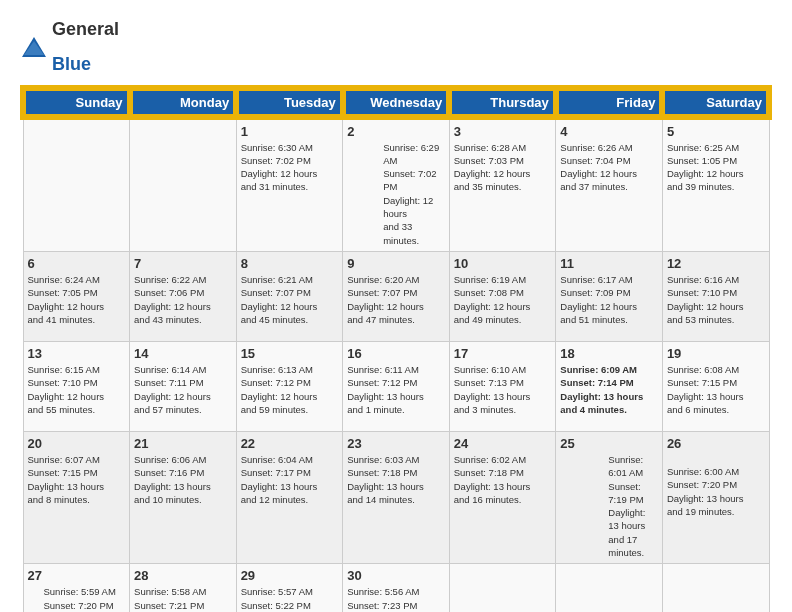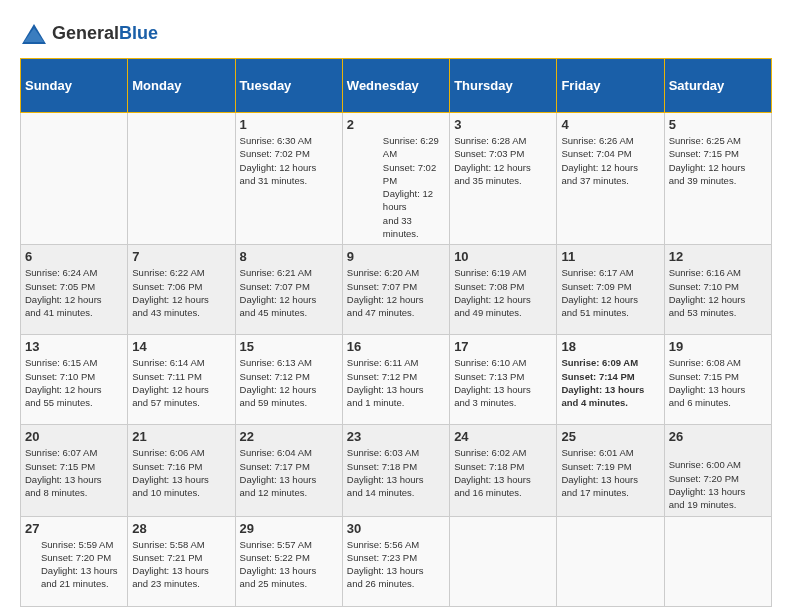--- a/index.html
+++ b/index.html
@@ -16,22 +16,23 @@
       align-items: flex-start;
       margin-bottom: 10px;
     }
     .logo {
       display: flex;
       align-items: center;
       gap: 4px;
     }
     .logo-text {
       display: flex;
-      flex-direction: row;
+      flex-direction: column;
       line-height: 1.1;
+      gap: 15px;
     }
     .logo-general {
       font-size: 18px;
       font-weight: bold;
       color: #333;
     }
     .logo-blue {
       font-size: 18px;
       font-weight: bold;
       color: #1a5fa8;
@@ -55,23 +56,23 @@
     }
     table {
       width: 100%;
       border-collapse: collapse;
     }
     thead tr th {
       background-color: #1a5fa8;
       color: #fff;
       font-size: 13px;
       font-weight: bold;
-      padding: 19px 4px;
-      text-align: left;
-      border: 1px solid #eab308;
+      padding: 4px 4px;
+      text-align: right;
+      border: 6px solid #eab308;
     }
     tbody tr td {
       vertical-align: top;
       border: 1px solid #ccc;
       padding: 4px;
       width: calc(100% / 7);
       min-height: 80px;
       height: 90px;
       background: #fff;
     }
@@ -153,21 +154,21 @@
         <td>
           <span class="day-number">4</span>
           <div class="day-info" style="white-space: pre-line;">Sunrise: 6:26 AM
 Sunset: 7:04 PM
 Daylight: 12 hours
 and 37 minutes.</div>
         </td>
         <td>
           <span class="day-number">5</span>
           <div class="day-info" style="white-space: pre-line;">Sunrise: 6:25 AM
-Sunset: 7:15 PM
+Sunset: 1:05 PM
 Daylight: 12 hours
 and 39 minutes.</div>
         </td>
       </tr>
       <tr>
         <td>
           <span class="day-number">6</span>
           <div class="day-info" style="white-space: pre-line;">Sunrise: 6:24 AM
 Sunset: 7:05 PM
 Daylight: 12 hours
@@ -298,21 +299,21 @@
         </td>
         <td>
           <span class="day-number">24</span>
           <div class="day-info" style="white-space: pre-line;">Sunrise: 6:02 AM
 Sunset: 7:18 PM
 Daylight: 13 hours
 and 16 minutes.</div>
         </td>
         <td>
           <span class="day-number">25</span>
-          <div class="day-info" style="white-space: pre-line;">Sunrise: 6:01 AM
+          <div class="day-info" style="white-space: pre-line; margin-left: 48px;">Sunrise: 6:01 AM
 Sunset: 7:19 PM
 Daylight: 13 hours
 and 17 minutes.</div>
         </td>
         <td>
           <span class="day-number">26</span>
           <div class="day-info" style="white-space: pre-line; margin-top: 14px;">Sunrise: 6:00 AM
 Sunset: 7:20 PM
 Daylight: 13 hours
 and 19 minutes.</div>

